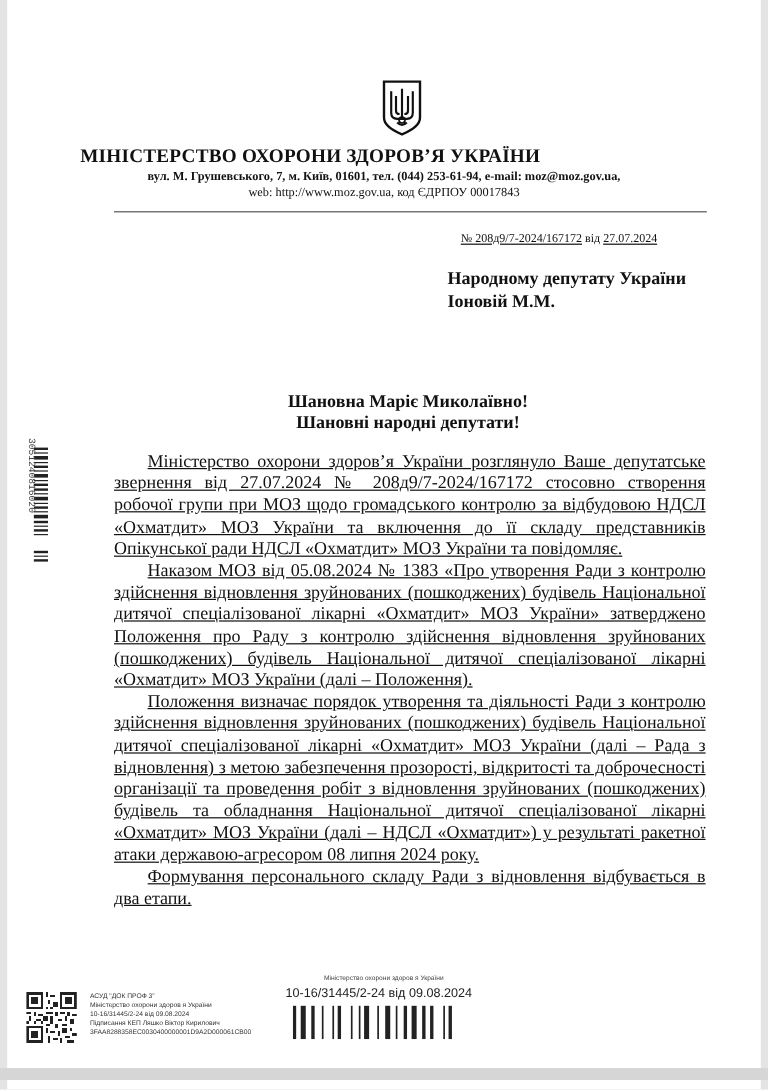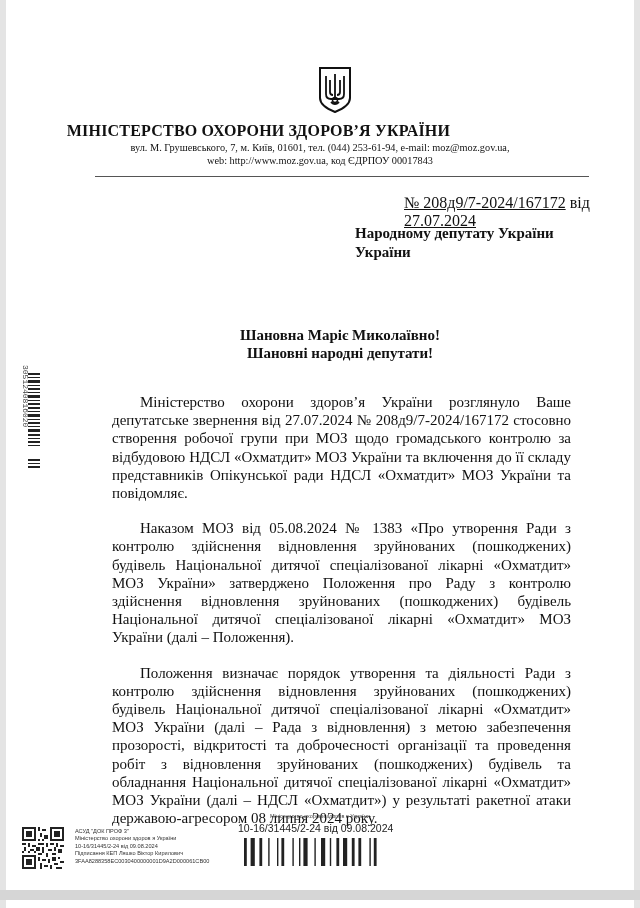--- a/index.html
+++ b/index.html
@@ -6,35 +6,35 @@
   body { width:640px; height:908px; background:#e4e4e4; position:relative; overflow:hidden;
          font-family:"Liberation Serif", serif; color:#111; }
   .page { position:absolute; left:6px; top:0; width:628px; height:890px; background:#fff; }
   .bottom-strip { position:absolute; left:0; top:890px; width:640px; height:10px; background:#d6d6d6; }
   .next-page { position:absolute; left:6px; top:900px; width:628px; height:8px; background:#fff; }
 
   .crest { position:absolute; left:317px; top:66px; width:36px; height:48px; }
   .ministry { position:absolute; left:0; width:517px; top:122px; text-align:center;
               font-weight:bold; font-size:16px; letter-spacing:0.2px; }
   .addr { position:absolute; left:0; width:640px; text-align:center; font-size:10.3px; }
-  .addr1 { top:142px; }
+  .addr1 { top:142px;font-weight:bold; }
   .addr2 { top:155px; }
   .divider { position:absolute; left:95px; top:176px; width:494px; height:0; border-top:1.5px solid #555; }
 
-  .regno { position:absolute; left:404px; top:194px; font-size:16px; }
+  .regno { position:absolute; left:384px; top:194px; font-size:10px; }
   .regno u { text-decoration:underline; }
 
-  .recipient { position:absolute; left:355px; top:224px; font-weight:bold; font-size:15px; line-height:19px; }
+  .recipient { position:absolute; left:373px; top:224px; font-weight:bold; font-size:15px; line-height:19px; }
 
   .salut { position:absolute; left:0; width:680px; text-align:center; font-weight:bold; font-size:15px; line-height:19px; }
   .salut1 { top:326px; }
   .salut2 { top:344px; }
 
   .body-text { position:absolute; left:95px; top:376px; width:493px; font-size:15px; line-height:18.2px; }
-  .body-text p { margin:17px; text-align:justify; text-indent:28px; }
+  .body-text p { margin:0; text-align:justify; text-indent:28px;text-decoration:underline; }
 
   .side-barcode { position:absolute; left:20px; top:365px; width:20px; height:105px; }
   .side-digits { position:absolute; left:20px; top:365px; width:10px; height:100px;
                  writing-mode:vertical-rl; font-family:"Liberation Mono", monospace; font-size:8px; color:#444; }
 
   .qr { position:absolute; left:22px; top:826px; width:42px; height:44px; }
   .stamp-text { position:absolute; left:75px; top:828px; font-family:"Liberation Sans", sans-serif;
                 font-size:5.6px; line-height:7.4px; color:#333; }
   .reg-stamp-caption { position:absolute; left:270px; top:813px; font-family:"Liberation Sans", sans-serif; font-size:5.5px; color:#444; }
   .reg-stamp-number { position:absolute; left:238px; top:822px; font-family:"Liberation Sans", sans-serif; font-size:10.5px; color:#222; }
@@ -59,30 +59,31 @@
 <div class="divider"></div>
 
 <div class="regno">
   <u>№ 208д9/7-2024/167172</u>
   <span>від</span>
   <u>27.07.2024</u>
 </div>
 
 <div class="recipient">
   <div>Народному депутату України</div>
-  <div>України</div>
+  <div>Іоновій М.М.</div>
 </div>
 
 <div class="salut salut1">Шановна Маріє Миколаївно!</div>
 <div class="salut salut2">Шановні народні депутати!</div>
 
 <div class="body-text">
   <p>Міністерство охорони здоров’я України розглянуло Ваше депутатське звернення від 27.07.2024 № 208д9/7-2024/167172 стосовно створення робочої групи при МОЗ щодо громадського контролю за відбудовою НДСЛ «Охматдит» МОЗ України та включення до її складу представників Опікунської ради НДСЛ «Охматдит» МОЗ України та повідомляє.</p>
   <p>Наказом МОЗ від 05.08.2024 № 1383 «Про утворення Ради з контролю здійснення відновлення зруйнованих (пошкоджених) будівель Національної дитячої спеціалізованої лікарні «Охматдит» МОЗ України» затверджено Положення про Раду з контролю здійснення відновлення зруйнованих (пошкоджених) будівель Національної дитячої спеціалізованої лікарні «Охматдит» МОЗ України (далі – Положення).</p>
   <p>Положення визначає порядок утворення та діяльності Ради з контролю здійснення відновлення зруйнованих (пошкоджених) будівель Національної дитячої спеціалізованої лікарні «Охматдит» МОЗ України (далі – Рада з відновлення) з метою забезпечення прозорості, відкритості та доброчесності організації та проведення робіт з відновлення зруйнованих (пошкоджених) будівель та обладнання Національної дитячої спеціалізованої лікарні «Охматдит» МОЗ України (далі – НДСЛ «Охматдит») у результаті ракетної атаки державою-агресором 08 липня 2024 року.</p>
+  <p>Формування персонального складу Ради з відновлення відбувається в два етапи.</p>
 </div>
 
 <svg class="side-barcode" viewBox="0 0 20 105" style="left:28px;">
   <g fill="#222">
     <rect x="0" y="8" width="12" height="2"></rect>
       <rect x="0" y="12" width="12" height="1"></rect>
     <rect x="0" y="15" width="12" height="3"></rect>
       <rect x="0" y="20" width="12" height="1"></rect>
     <rect x="0" y="23" width="12" height="2"></rect>
       <rect x="0" y="27" width="12" height="1"></rect>

